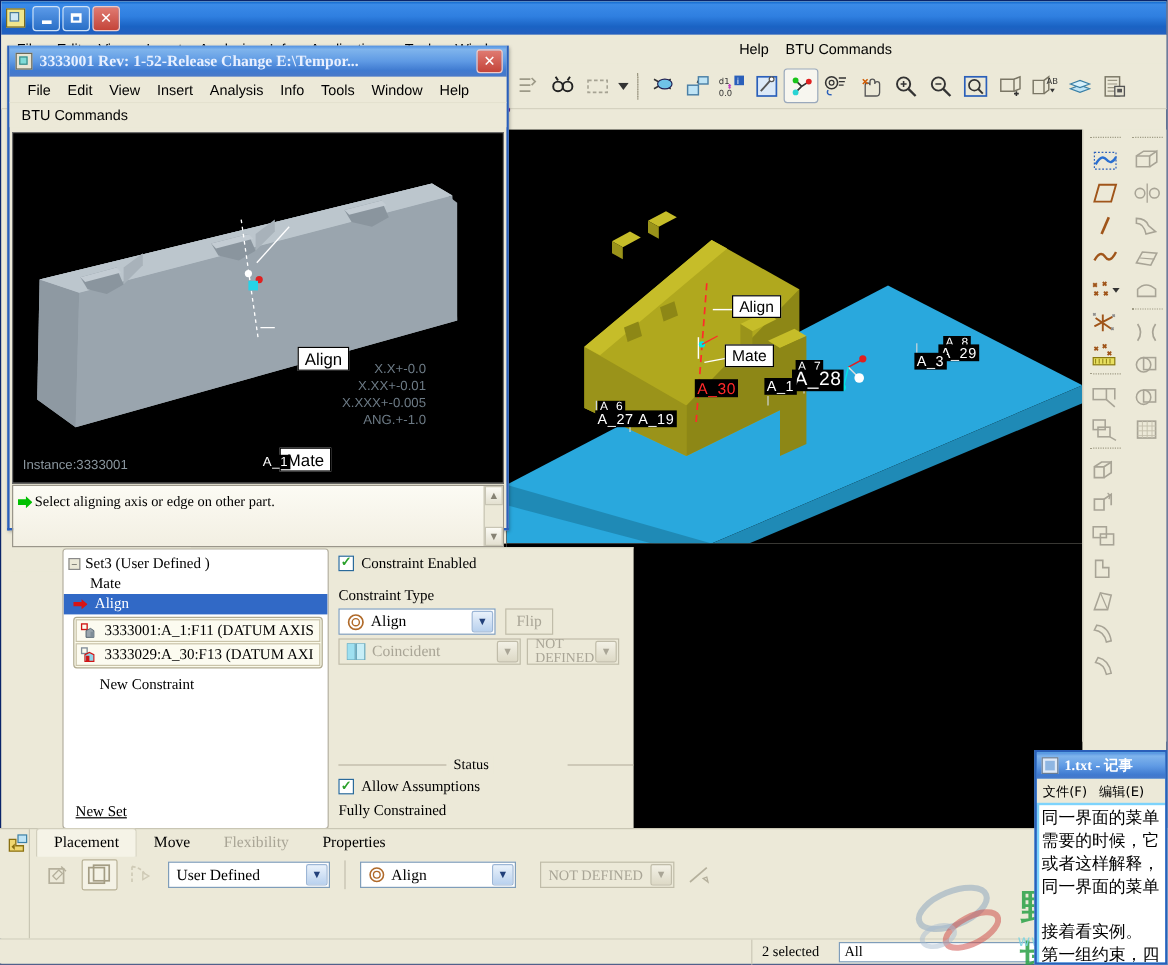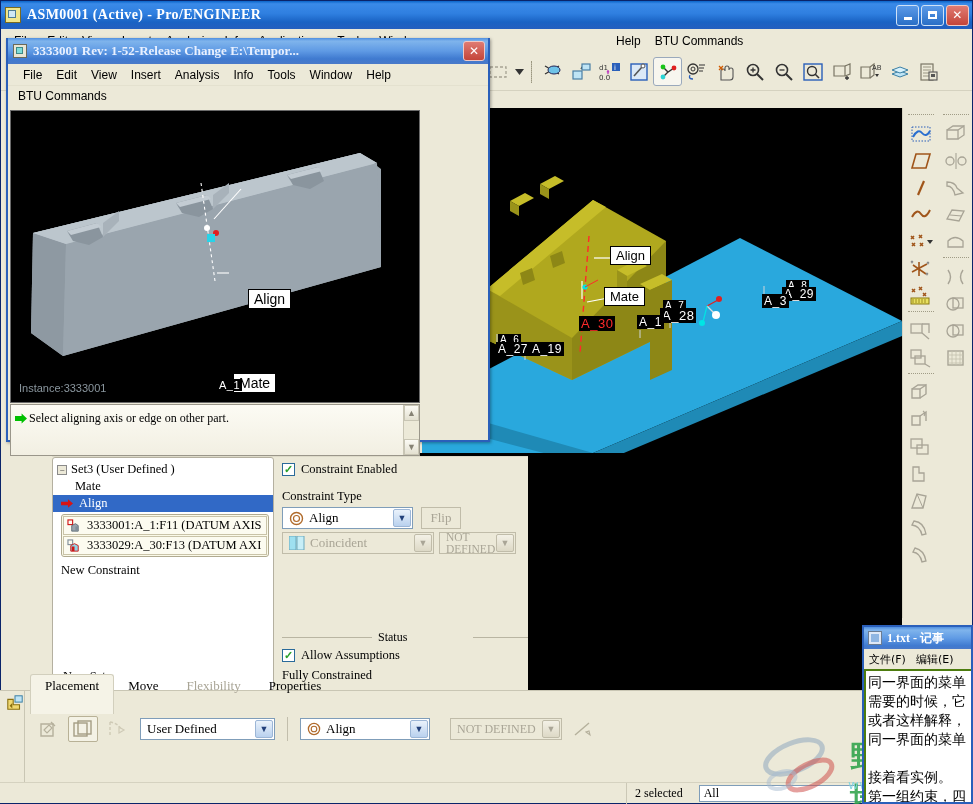--- a/index.html
+++ b/index.html
@@ -86,21 +86,21 @@
   
   #bottom-black{
     position:absolute;left:421px;top:452px;width:480px;height:238px;background:#000;
   }
   #lower-left-black{
     position:absolute;left:158px;top:452px;width:263px;height:10px;background:#000;
   }
 
   
   #child-window{
-    position:absolute; left:6px; top:38px; width:484px; height:404px;
+    position:absolute; left:6px; top:38px; width:418px; height:404px;
     background:#ece9d8; border:2px solid #2a5fba; border-top:none;
     box-shadow:1px 1px 3px rgba(0,0,0,.35);
   }
   .child-titlebar{
     height:26px;
     background:linear-gradient(to bottom,#4f8fe0 0%,#7fb4ec 12%,#5f9ae4 50%,#3f7ad0 80%,#4a79c8 100%);
     display:flex;align-items:center;padding:0 3px 0 5px;color:#e8f0ff;
     font-family:"Liberation Serif", serif;font-weight:bold;font-size:13px;
   }
   .child-titlebar .tb-icon{width:14px;height:14px;background:#e9e6d4;border:1px solid #6c6a58;}
@@ -146,21 +146,21 @@
     border:0;
   }
 
   
   #placement-panel{
     position:absolute;left:0px;top:690px;width:973px;height:92px;background:#ece9d8;
     border-top:1px solid #c9c6b4;
   }
   .ptabs{position:absolute;left:30px;top:1px;display:flex;align-items:flex-end;height:22px;
          font-family:"Liberation Serif", serif;font-size:13px;}
-  .ptab{padding:3px 14px 20px 14px;color:#000;}
+  .ptab{padding:3px 14px 4px 14px;color:#000;}
   .ptab.active{background:#f5f3e7;border:1px solid #d2cfbd;border-bottom:none;border-radius:3px 3px 0 0;}
   .ptab.disabled{color:#a9a596;}
   .pdivider{position:absolute;left:24px;top:0;width:1px;height:92px;background:#c9c6b4;}
   .pIcon-corner{position:absolute;left:6px;top:3px;width:18px;height:18px;}
 
   .prow{position:absolute;left:34px;top:24px;height:28px;display:flex;align-items:center;gap:4px;}
   .pbtn{width:30px;height:26px;display:flex;align-items:center;justify-content:center;color:#b5b09c;}
   .pbtn.sel{border:1px solid #b8b196;background:#f4f2e5;border-radius:2px;color:#a49d84;}
   .combo{
     height:22px;border:1px solid #7f9db9;background:#fff;display:flex;align-items:center;
@@ -209,21 +209,21 @@
   .chk{width:13px;height:13px;border:1px solid #2a6a9a;background:#fff;display:inline-flex;align-items:center;justify-content:center;
        color:#2aa02a;font-size:11px;font-weight:bold;line-height:11px;vertical-align:middle;}
   .lbl{font-family:"Liberation Serif", serif;font-size:12.5px;color:#000;}
   .fieldset-line{position:relative;height:10px;margin-top:6px;}
   .fieldset-line .ln{position:absolute;top:5px;height:1px;background:#b9b5a2;}
   .fieldset-line .cap{position:absolute;top:-2px;font-family:"Liberation Serif", serif;font-size:12px;color:#000;background:#ece9d8;padding:0 4px;}
 
   
   #notepad{
     position:absolute;left:862px;top:625px;width:111px;height:179px;
-    background:#4d7c0f;border:2px solid #2a5fba;overflow:hidden;
+    background:#7dd3fc;border:2px solid #2a5fba;overflow:hidden;
   }
   .np-title{
     height:22px;background:linear-gradient(to bottom,#4f8fe0,#7fb4ec 14%,#5f9ae4 52%,#3f7ad0 85%,#4a79c8);
     display:flex;align-items:center;padding-left:4px;gap:5px;color:#fff;
     font-family:"Liberation Serif", serif;font-weight:bold;font-size:12px;white-space:nowrap;
   }
   .np-icon{width:14px;height:14px;background:#dfe9f7;border:1px solid #6b7d93;position:relative;}
   .np-icon::after{content:"";position:absolute;left:2px;top:2px;right:2px;bottom:2px;background:#8fb6e2;}
   .np-menu{height:20px;background:#ece9d8;display:flex;align-items:center;gap:10px;padding-left:5px;
     font-family:"DejaVu Sans", sans-serif;font-size:11px;color:#000;white-space:nowrap;}
@@ -260,21 +260,20 @@
     position:absolute;color:#8a969e;font-family:"Liberation Sans", sans-serif;font-size:11px;
   }
 </style>
 </head>
 <body>
 
 <div id="main-window">
 
   <div class="titlebar">
     <div class="tb-icon"></div>
-    <div class="tb-title">ASM0001 (Active) - Pro/ENGINEER</div>
     <div class="tb-btns">
       <div class="tb-btn">
           <span class="min-bar"></span>
         </div>
       <div class="tb-btn">
           <span class="max-box"></span>
         </div>
       <div class="tb-btn close">✕</div>
     </div>
   </div>
@@ -471,21 +470,21 @@
 
     
     <div class="chip" style="left:188px;top:138px;">Align</div>
     <div class="chip" style="left:182px;top:179px;">Mate</div>
 
     
     <div class="axlabel red" style="left:157px;top:208px;font-size:13px;">A_30</div>
     <div class="axlabel" style="left:76px;top:226px;font-size:10px;">A_6</div>
     <div class="axlabel" style="left:74px;top:234px;font-size:12px;"><span>A_27</span>&nbsp;<span>A_19</span></div>
     <div class="axlabel" style="left:241px;top:192px;font-size:10px;">A_7</div>
-    <div class="axlabel" style="left:238px;top:200px;font-size:13px;">A_28</div>
+    <div class="axlabel" style="left:238px;top:200px;font-size:16px;">A_28</div>
     <div class="axlabel" style="left:215px;top:207px;font-size:12px;">A_1</div>
     <div class="axlabel" style="left:364px;top:172px;font-size:10px;">A_8</div>
     <div class="axlabel" style="left:360px;top:179px;font-size:12px;">A_29</div>
     <div class="axlabel" style="left:340px;top:186px;font-size:12px;">A_3</div>
   </div>
 
   <div id="bottom-black"></div>
   <div id="lower-left-black"></div>
 
   <div id="right-toolbar">
@@ -711,20 +710,26 @@
       <circle cx="196" cy="117" r="3" fill="#ffffff"></circle>
       <circle cx="205" cy="122" r="3" fill="#e02020"></circle>
       <rect x="196" y="123" width="8" height="8" fill="#27d3e8"></rect>
 
       <path d="M203,108 L230,78" stroke="#ffffff" stroke-width="1.1"></path>
       <path d="M206,162 L218,162" stroke="#ffffff" stroke-width="1.1"></path>
     </svg>
     <div class="chip" style="left:237px;top:178px;font-size:14px;">Align</div>
     <div class="chip" style="left:222px;top:262px;font-size:14px;">Mate</div>
     <div class="axlabel" style="left:206px;top:268px;font-size:11px;">A_1</div>
+    <div class="tolerance" style="right:64px;top:190px;width:130px;">
+      <div>X.X+-0.0</div>
+      <div>X.XX+-0.01</div>
+      <div>X.XXX+-0.005</div>
+      <div>ANG.+-1.0</div>
+    </div>
     <div class="instance" style="left:8px;bottom:8px;">Instance:3333001</div>
   </div>
 
   <div class="child-msg">
     <div class="child-msg-text">
       <span class="arrow-green"></span>
       <span>Select aligning axis or edge on other part.</span>
     </div>
     <div class="child-msg-scroll">
       <div class="sbtn">▲</div>
@@ -759,21 +764,21 @@
       </div>
       <div class="refrow">
         <svg class="ref-icon" viewBox="0 0 16 15">
           <rect x="1" y="1" width="5" height="5" fill="none" stroke="#7f8d98" stroke-width="1.2"></rect>
           <path d="M4 13 L4 7 L8 5 L12 7 L12 13z" fill="#8fd4e8" stroke="#d01414" stroke-width="1"></path>
           <rect x="5" y="8" width="3" height="5" fill="#d01414"></rect>
         </svg>
         <span>3333029:A_30:F13 (DATUM AXI</span>
       </div>
     </div>
-    <div class="tree-row" style="padding-left:8px;margin-top:5px">
+    <div class="tree-row" style="padding-left:30px;margin-top:5px">
       <span>New Constraint</span>
     </div>
     <div class="tree-row" style="padding-left:10px;position:absolute;bottom:5px;text-decoration:underline;">
       <span>New Set</span>
     </div>
   </div>
 
   <div id="constraint-right">
     <div style="display:flex;align-items:center;gap:6px;margin-top:5px;">
       <span class="chk">✓</span>

